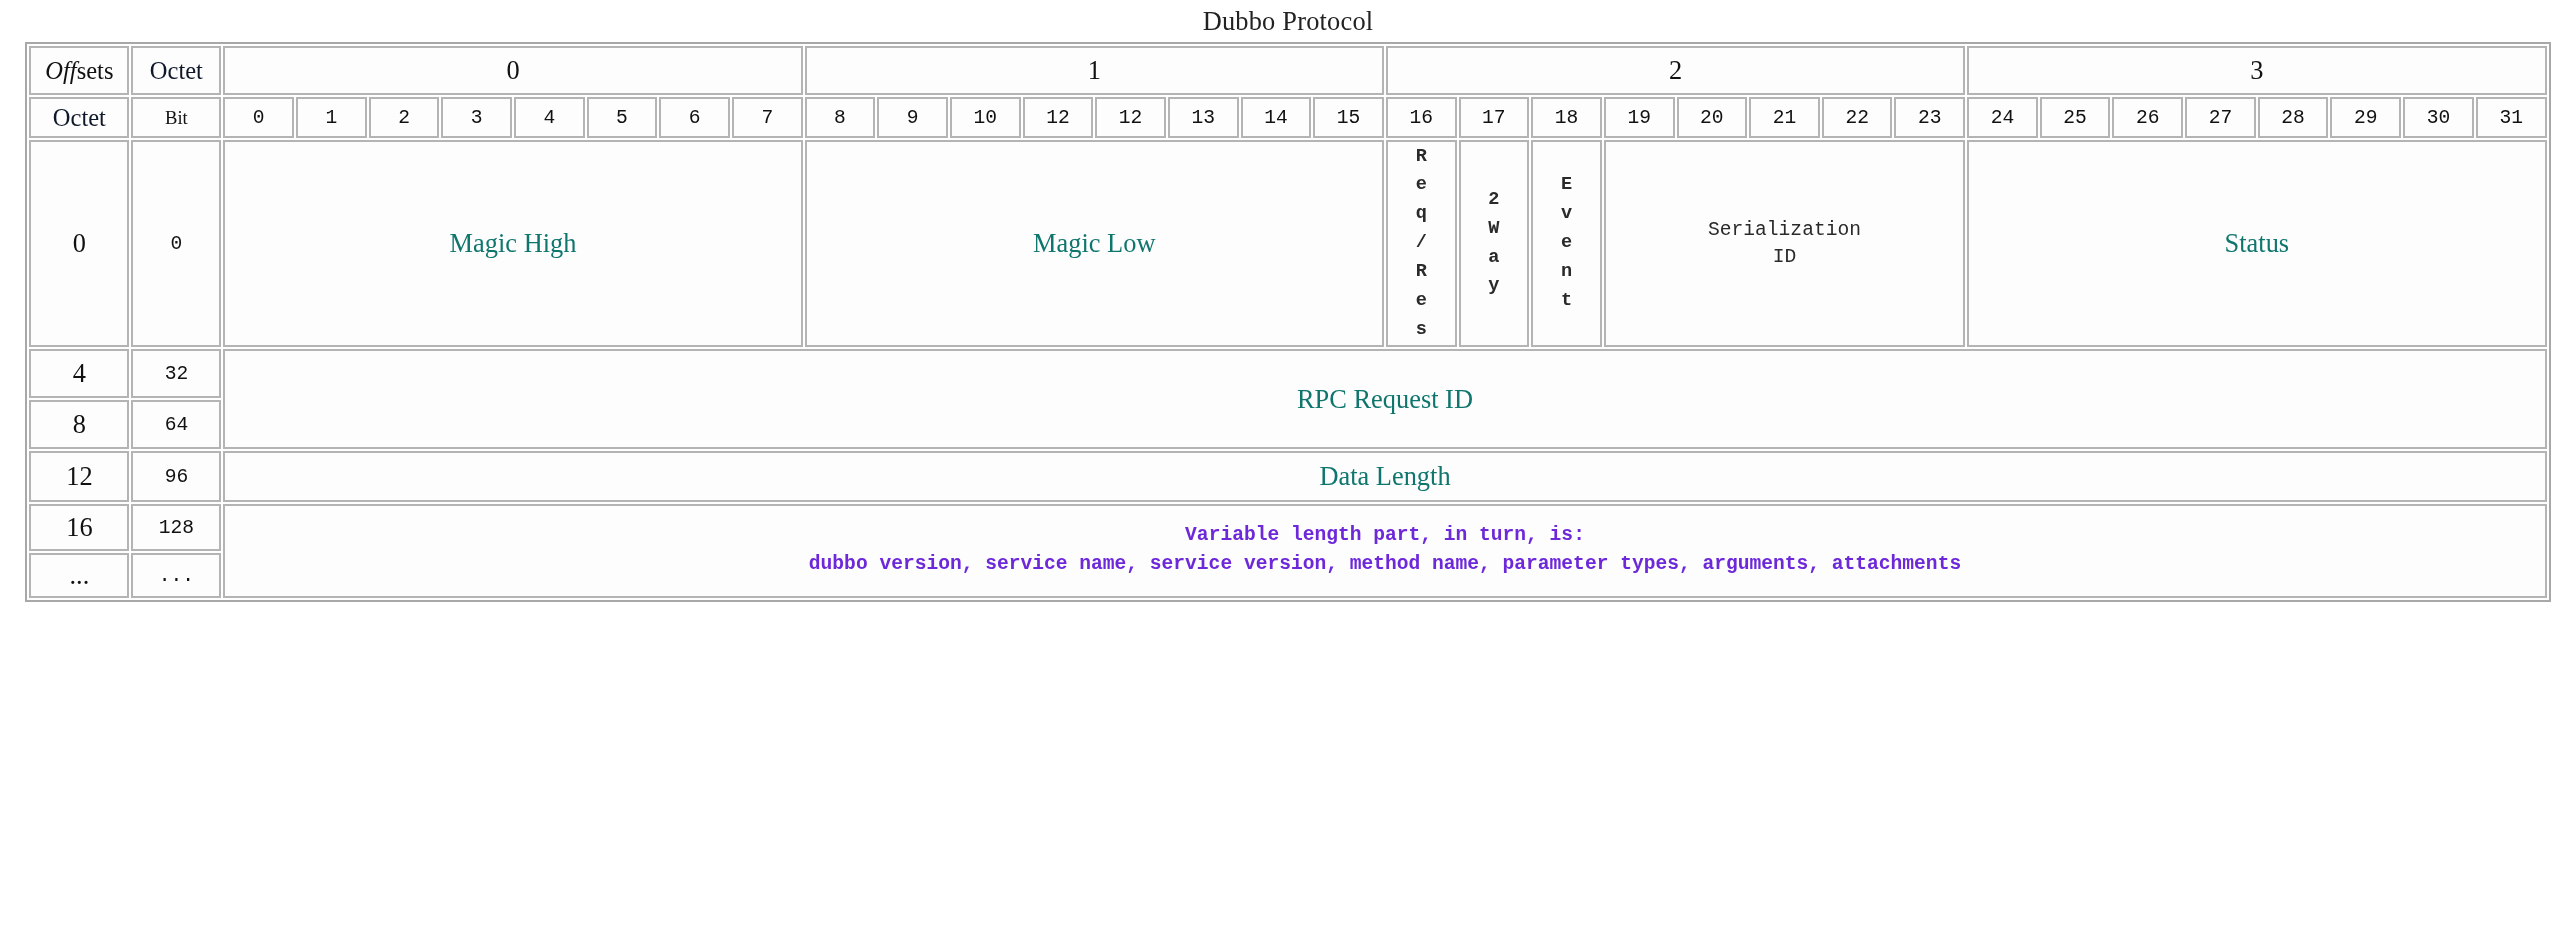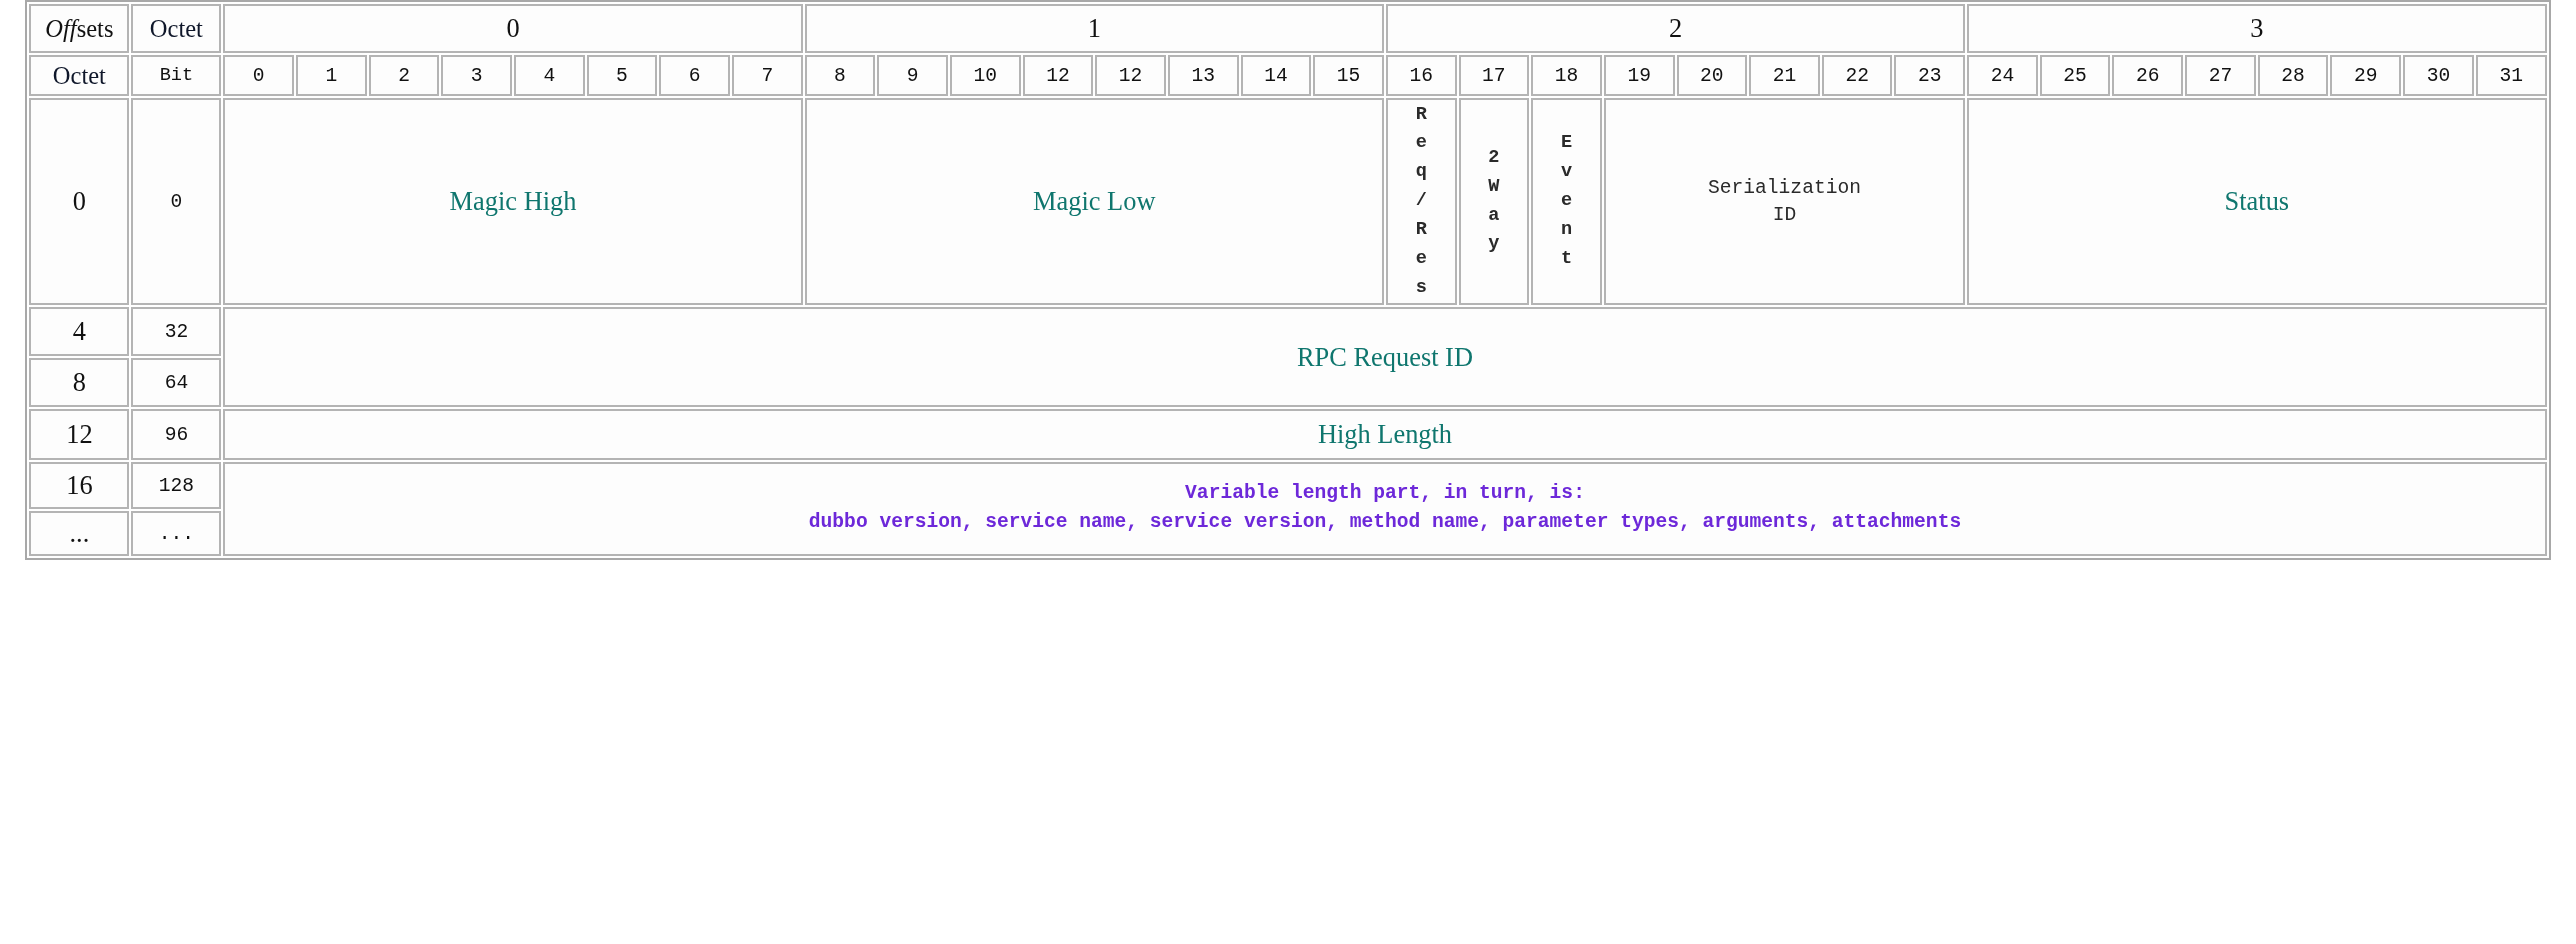--- a/index.html
+++ b/index.html
@@ -73,21 +73,21 @@
   .hdr-serif-italic {
     font-family: "Liberation Serif", "DejaVu Serif", serif;
     font-weight: 700;
     font-size: 24.5px;
     color: #111111;
   }
   .hdr-serif-italic .it {
     font-style: italic;
   }
   .hdr-mono {
-    font-family: Liberation Mono, monospace;
+    font-family: Liberation Serif, serif;
     font-weight: 700;
     font-size: 18.6px;
     color: #111111;
   }
 
   
   .row-group th { height: 49px; }
   .row-bits th   { height: 41px; }
 
   .col-offset  { width: 100px; }
@@ -167,20 +167,21 @@
     padding: 5.9px 3.9px 7.8px 3.9px;
   }
   .var-line1 { display: block; }
   .var-line2 { display: block; }
 </style>
 </head>
 <body>
 
 <div id="page">
 
+  <div class="diagram-title">Dubbo Protocol</div>
 
   <div class="table-wrap">
     <table class="proto">
       <colgroup>
         <col class="col-offset">
         <col class="col-bitlbl">
         <col span="32">
       </colgroup>
 
       <tbody>
@@ -280,21 +281,21 @@
       </tr>
 
       <tr class="row-id">
         <td class="offset-num">8</td>
         <td class="bitoffset-num">64</td>
       </tr>
 
       <tr class="row-len">
         <td class="offset-num">12</td>
         <td class="bitoffset-num">96</td>
-        <td class="field-serif" colspan="32">High Length</td>
+        <td class="field-serif" colspan="32">Data Length</td>
       </tr>
 
       <tr class="row-var">
         <td class="offset-num">16</td>
         <td class="bitoffset-num">128</td>
         <td colspan="32" rowspan="2">
           <div class="var-block">
             <span class="var-line1">Variable length part, in turn, is:</span>
             <span class="var-line2">dubbo version, service name, service version, method name, parameter types, arguments, attachments</span>
           </div>

